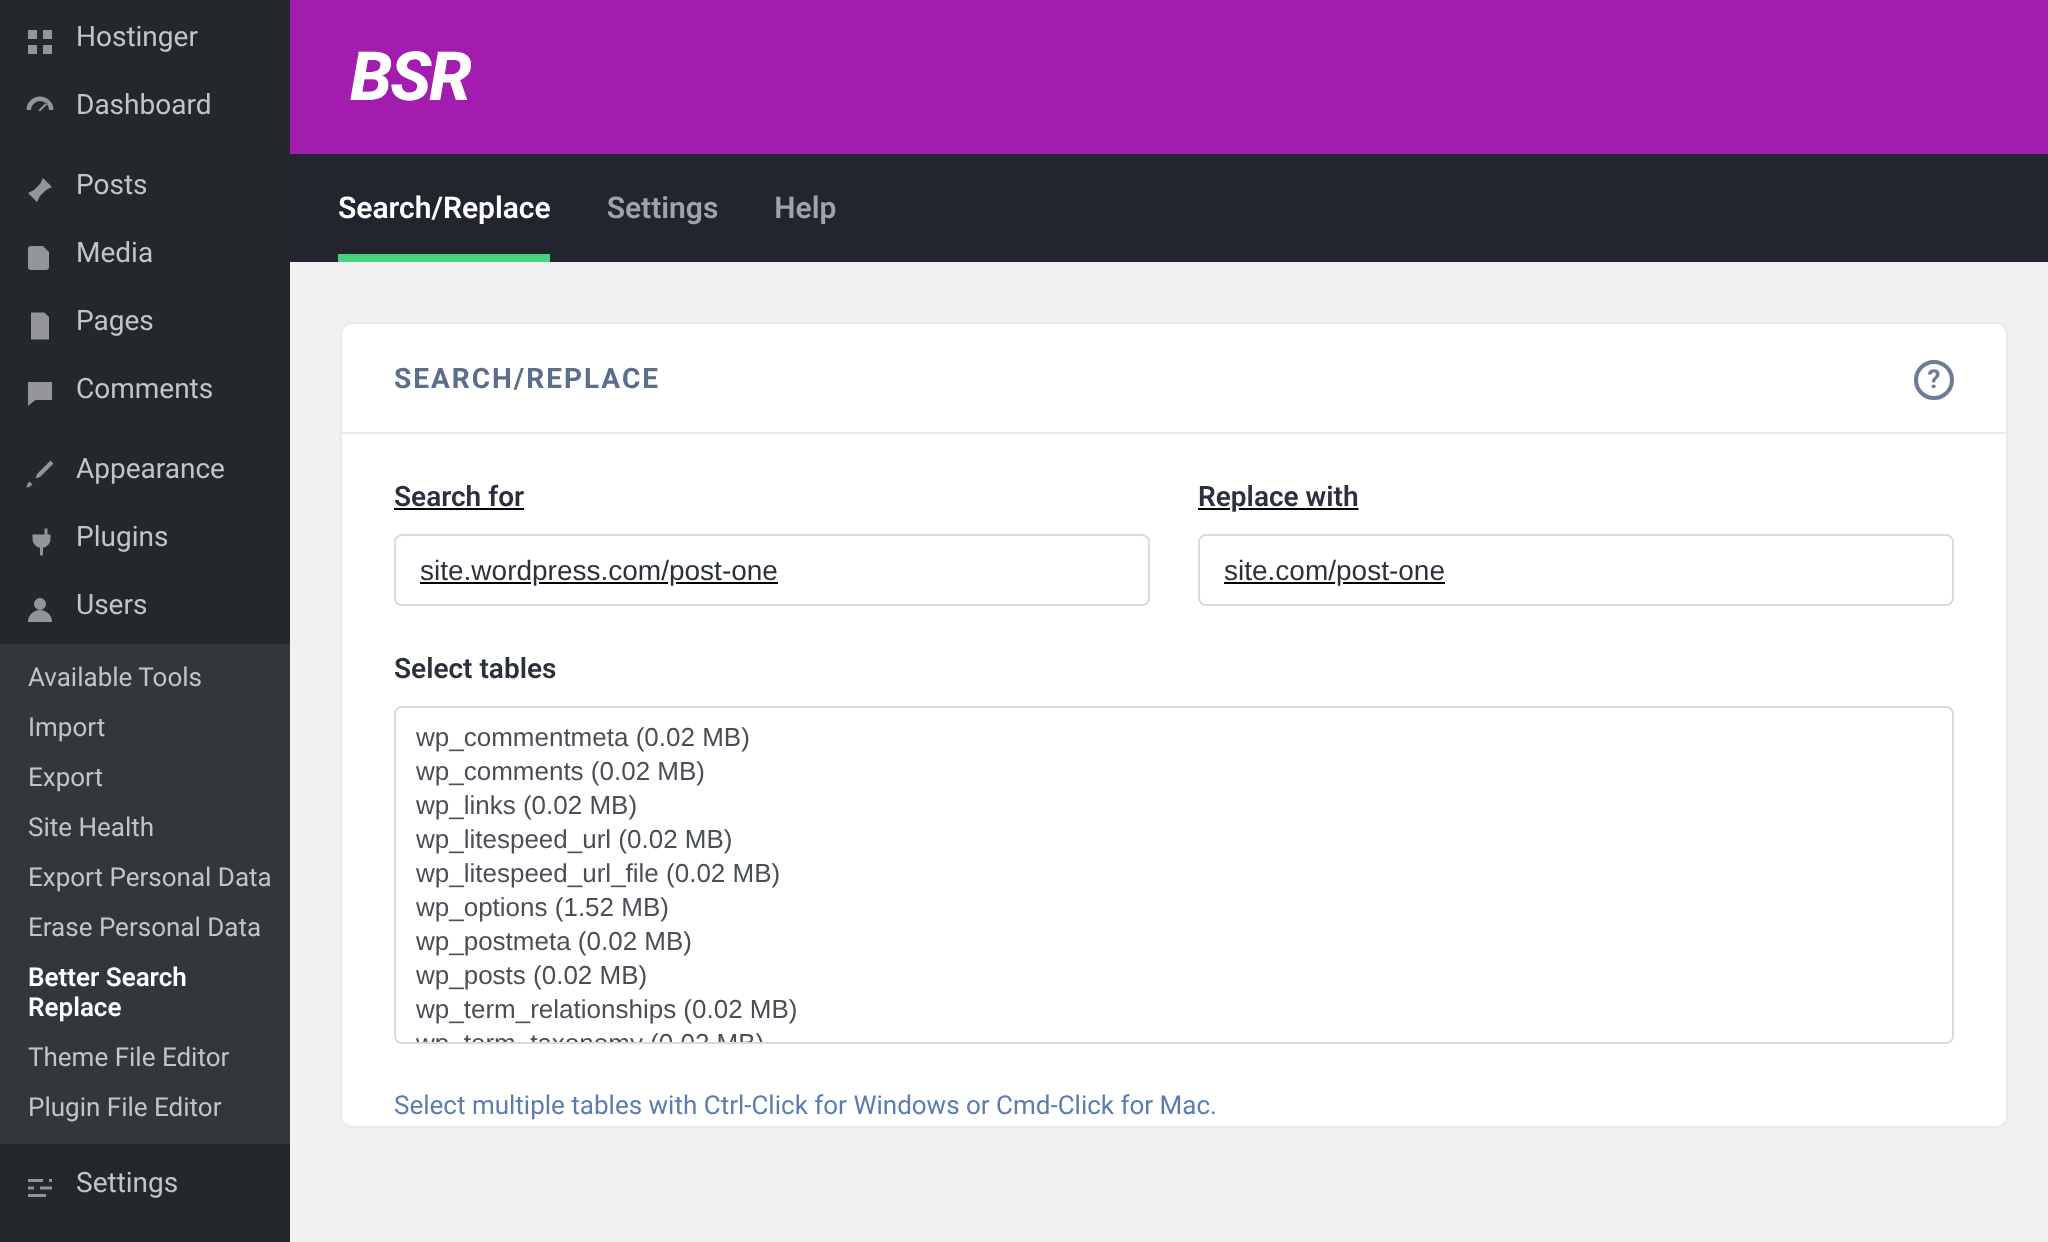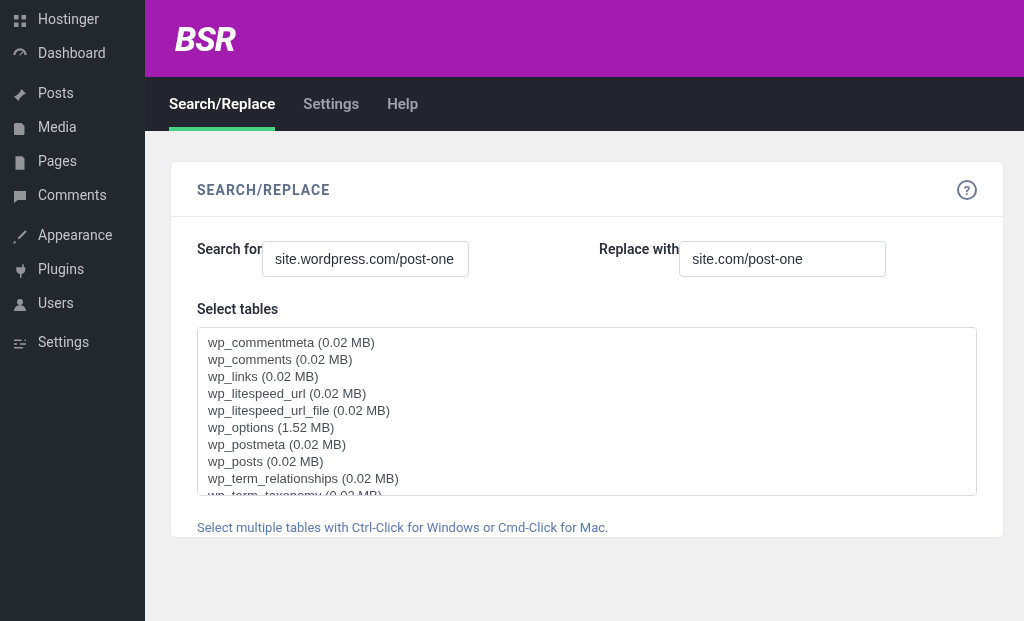--- a/index.html
+++ b/index.html
@@ -31,21 +31,21 @@
 .tab.active::after { content: ""; position: absolute; left: 0; right: 0; bottom: 0; height: 4px; background: #47d281; }
 
 .content { flex: 1; overflow-y: auto; padding: 30px 20px 20px 25px; }
 .card { background: #fff; border: 1px solid #e8e9ee; border-radius: 6px; }
 .card-header { display: flex; align-items: center; justify-content: space-between; padding: 18px 26px 16px; border-bottom: 1px solid #e8e9ee; }
 .card-title { color: #5d6d8c; font-size: 14px; font-weight: 700; letter-spacing: 1px; }
 .help-circle { width: 20px; height: 20px; border: 2px solid #6e7a96; border-radius: 50%; display: flex; align-items: center; justify-content: center; color: #6e7a96; font-size: 13px; font-weight: 700; cursor: pointer; }
 
 .card-body { padding: 24px 26px 2px; }
 .form-row { display: flex; gap: 24px; margin-bottom: 24px; }
-.form-group { flex: 1; display: flex; flex-direction: row; }
+.form-group { flex: 1; display: flex; flex-direction: column; text-decoration: underline; }
 .form-label { color: #2b313c; font-size: 14px; font-weight: 600; margin-bottom: 10px; }
 .text-input { height: 36px; border: 1px solid #d7dae2; border-radius: 4px; padding: 0 12px; font-size: 14px; color: #2b313c; }
 
 .select-tables-label { color: #2b313c; font-size: 14px; font-weight: 600; margin-bottom: 10px; display: block; }
 .multiselect { width: 100%; height: 169px; border: 1px solid #d7dae2; border-radius: 4px; padding: 6px 8px; font-size: 13px; color: #4a4f57; overflow-y: scroll; }
 .multiselect option { padding: 1px 2px; line-height: 1.4; }
 .hint { color: #5b7bb3; font-size: 13px; margin-top: 24px; }
 
 
 svg { width: 18px; height: 18px; fill: currentColor; }
@@ -129,20 +129,31 @@
     </div>
     <div class="sidebar-item">
       <span class="icon">
           <svg viewBox="0 0 24 24">
             <path d="M12 12a4 4 0 100-8 4 4 0 000 8zm-8 8a8 8 0 0116 0z"></path>
           </svg>
         </span>
       <span>Users</span>
     </div>
 
+    <div class="sidebar-sub">
+      <div class="sidebar-sub-item">Available Tools</div>
+      <div class="sidebar-sub-item">Import</div>
+      <div class="sidebar-sub-item">Export</div>
+      <div class="sidebar-sub-item">Site Health</div>
+      <div class="sidebar-sub-item">Export Personal Data</div>
+      <div class="sidebar-sub-item">Erase Personal Data</div>
+      <div class="sidebar-sub-item active">Better Search Replace</div>
+      <div class="sidebar-sub-item">Theme File Editor</div>
+      <div class="sidebar-sub-item">Plugin File Editor</div>
+    </div>
 
     <div class="sidebar-spacer"></div>
     <div class="sidebar-item">
       <span class="icon">
           <svg viewBox="0 0 24 24">
             <path d="M4 6h10v2H4zm14 0h2v2h-2zM4 11h4v2H4zm8 0h8v2h-8zM4 16h12v2H4zm16 0h0v2h0z"></path>
           </svg>
         </span>
       <span>Settings</span>
     </div>

